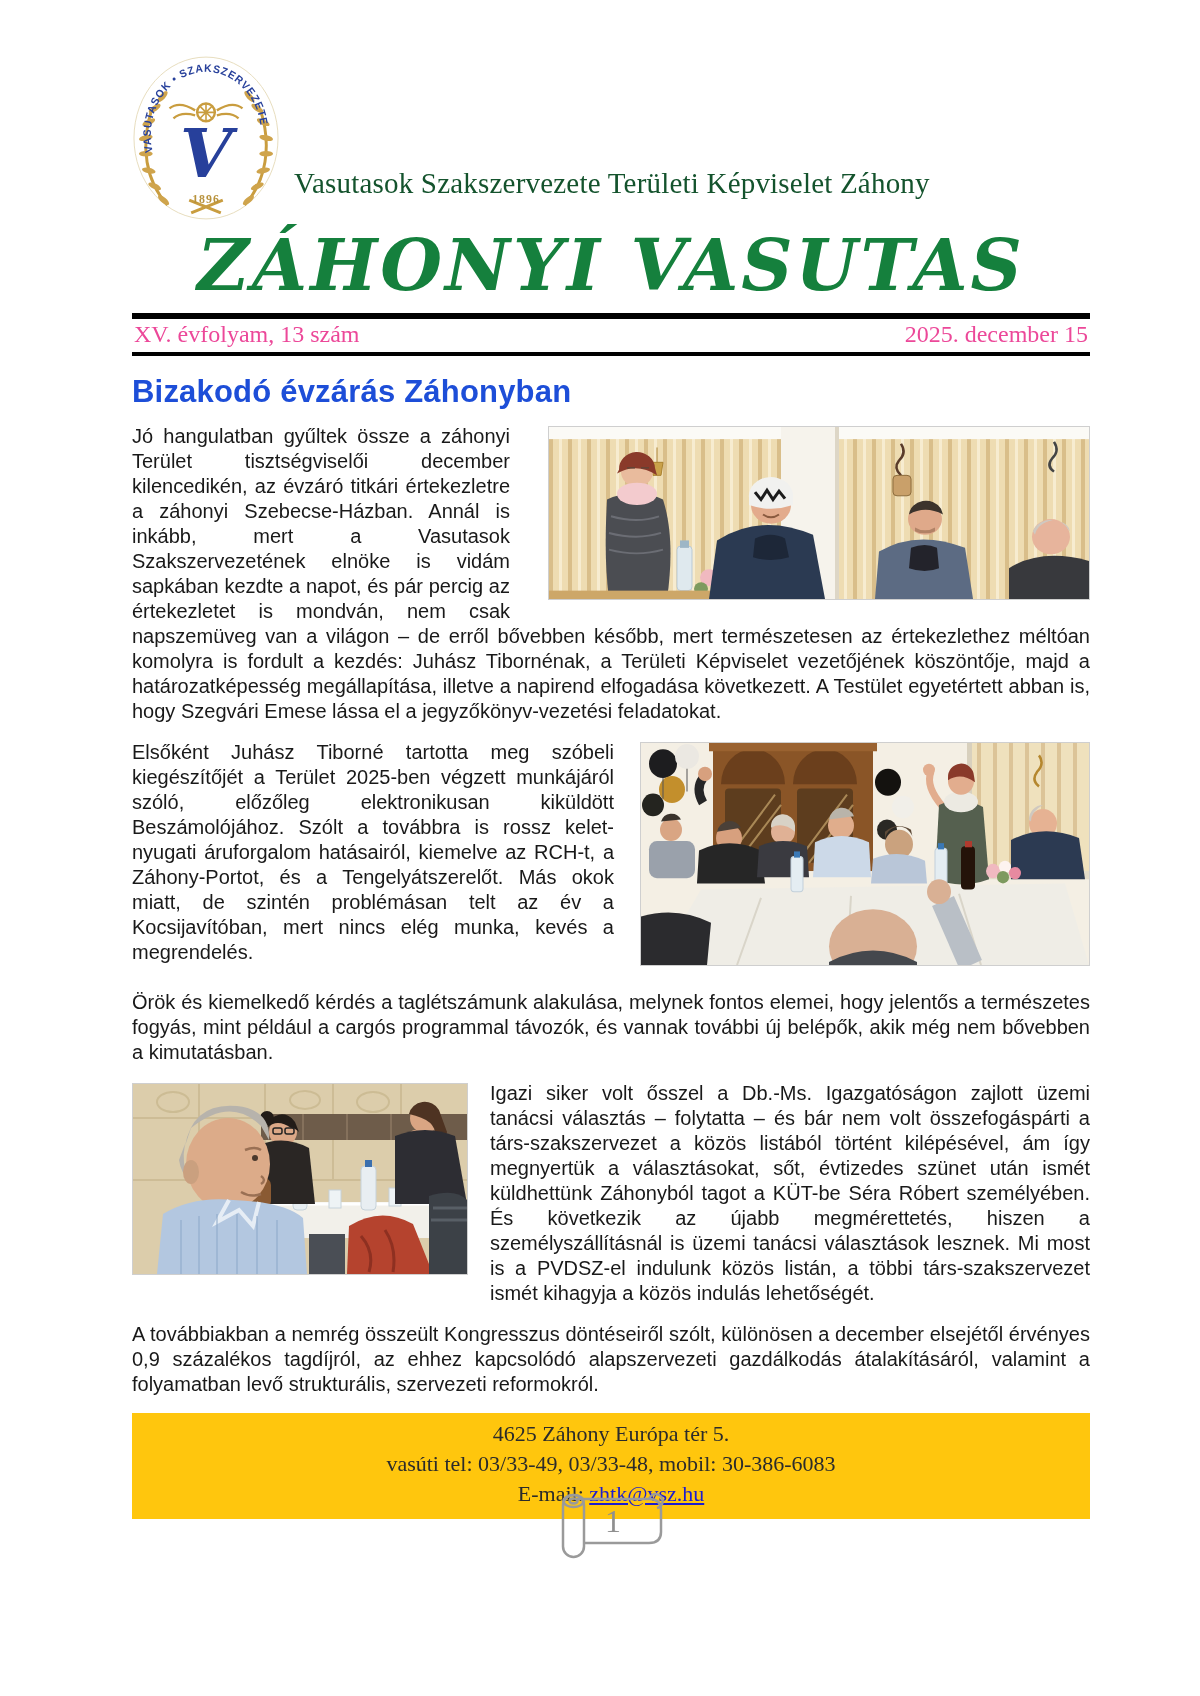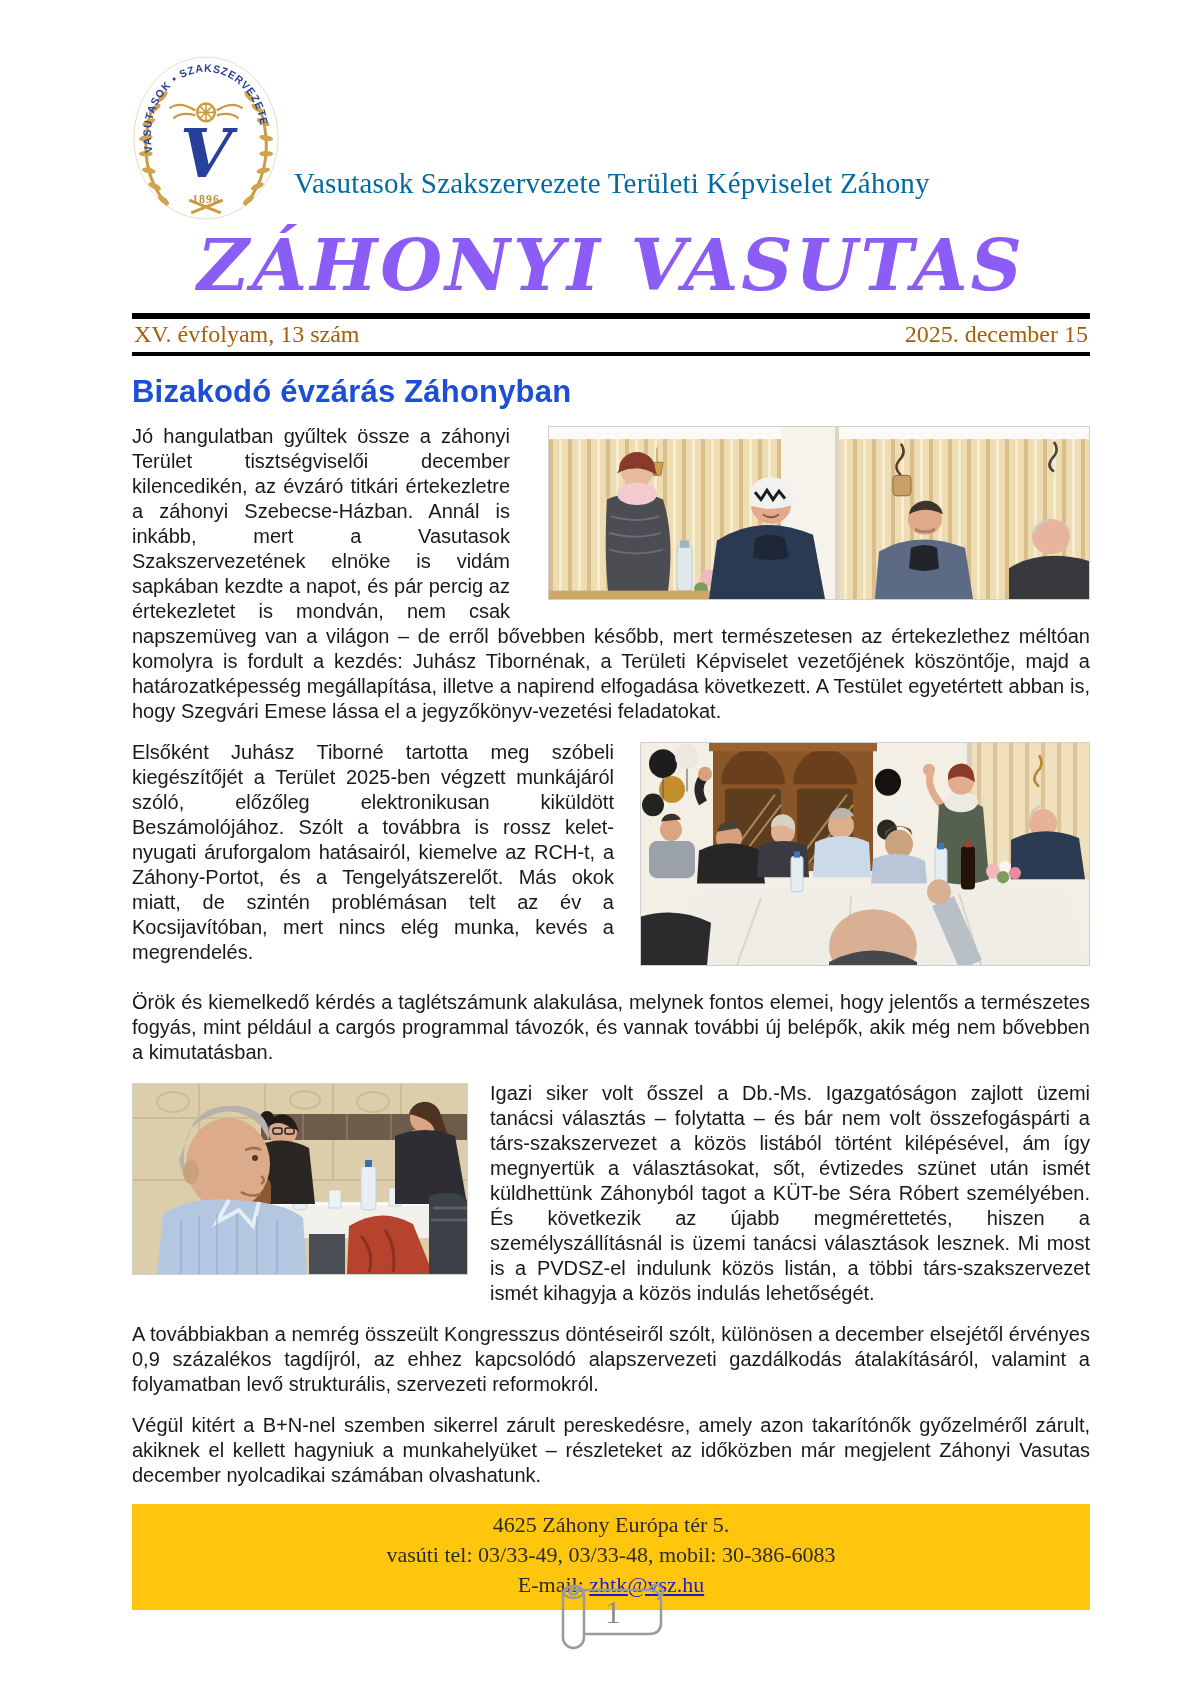--- a/index.html
+++ b/index.html
@@ -5,33 +5,33 @@
   html,body{margin:0;padding:0;background:#ffffff;}
   .page{
     position:relative;width:1200px;height:1696px;margin:0 auto;background:#fff;
     box-sizing:border-box;padding:54px 110px 0 132px;overflow:hidden;
     font-family:"Liberation Sans", sans-serif;color:#191919;
   }
   
   .logo-row{display:flex;align-items:flex-end;}
   .logo-svg{flex:0 0 auto;}
   .org-name{
-    font-family:"Liberation Serif", serif;font-size:29px;color:#0369a1;
+    font-family:"Liberation Serif", serif;font-size:29px;color:#14532d;
     margin:0 0 22px 14px;white-space:nowrap;letter-spacing:.2px;
   }
   .paper-title{
     font-family:"DejaVu Serif", serif;font-style:italic;font-weight:bold;
-    font-size:71px;line-height:1.22;color:#8b5cf6;text-align:center;
+    font-size:71px;line-height:1.22;color:#15803d;text-align:center;
     letter-spacing:3px;margin:0 0 4px 0;
   }
   .rule-top{border-top:6px solid #000;}
   .rule-bottom{border-top:4px solid #000;}
   .vol-row{
     display:flex;justify-content:space-between;align-items:baseline;
-    font-family:"Liberation Serif", serif;font-size:24px;color:#a16207;
+    font-family:"Liberation Serif", serif;font-size:24px;color:#ec4899;
     padding:2px 2px 4px 2px;
   }
   
   .headline{
     font-size:31px;font-weight:bold;color:#1d4ed8;margin:18px 0 14px 0;letter-spacing:.2px;
   }
   .para-block{display:flow-root;margin:0 0 16px 0;}
   .para-block p{margin:0;font-size:20px;line-height:25px;text-align:justify;}
   p.body-par{margin:0 0 16px 0;font-size:20px;line-height:25px;text-align:justify;clear:both;}
   figure{margin:0;}
@@ -316,21 +316,20 @@
           <path d="M216,142 q32,-20 64,-2 l20,50 h-86 z" fill="#b5432e"></path>
           <path d="M228,152 q14,16 8,36 M252,146 q12,18 8,42" stroke="#8e3021" stroke-width="3" fill="none"></path>
           <path d="M296,112 q26,-8 38,4 v74 h-38 z" fill="#3c4147"></path>
           <path d="M300,124 h34 M298,136 h36" stroke="#585f66" stroke-width="3"></path>
         </svg>
       </figure>
       <p>Igazi siker volt ősszel a Db.-Ms. Igazgatóságon zajlott üzemi tanácsi választás – folytatta – és bár nem volt összefogáspárti a társ-szakszervezet a közös listából történt kilépésével, ám így megnyertük a választásokat, sőt, évtizedes szünet után ismét küldhettünk Záhonyból tagot a KÜT-be Séra Róbert személyében. És következik az újabb megmérettetés, hiszen a személyszállításnál is üzemi tanácsi választások lesznek. Mi most is a PVDSZ-el indulunk közös listán, a többi társ-szakszervezet ismét kihagyja a közös indulás lehetőségét.</p>
     </div>
 
     <p class="body-par">A továbbiakban a nemrég összeült Kongresszus döntéseiről szólt, különösen a december elsejétől érvényes 0,9 százalékos tagdíjról, az ehhez kapcsolódó alapszervezeti gazdálkodás átalakításáról, valamint a folyamatban levő strukturális, szervezeti reformokról.</p>
-    <p class="body-par">Végül kitért a B+N-nel szemben sikerrel zárult pereskedésre, amely azon takarítónők győzelméről zárult, akiknek el kellett hagyniuk a munkahelyüket – részleteket az időközben már megjelent Záhonyi Vasutas december nyolcadikai számában olvashatunk.</p>
   </main>
 
   <footer class="footer-box">
     <div>4625 Záhony Európa tér 5.</div>
     <div>vasúti tel: 03/33-49, 03/33-48, mobil: 30-386-6083</div>
     <div>
       <span>E-mail:</span>
       <a href="#">zhtk@vsz.hu</a>
     </div>
 

